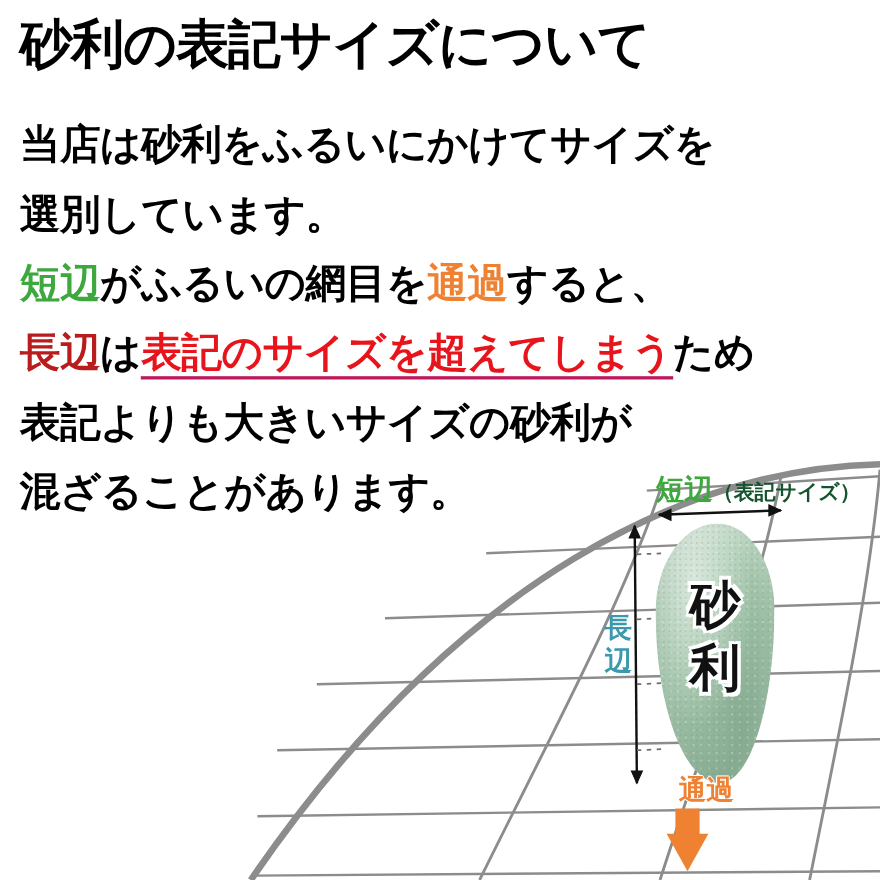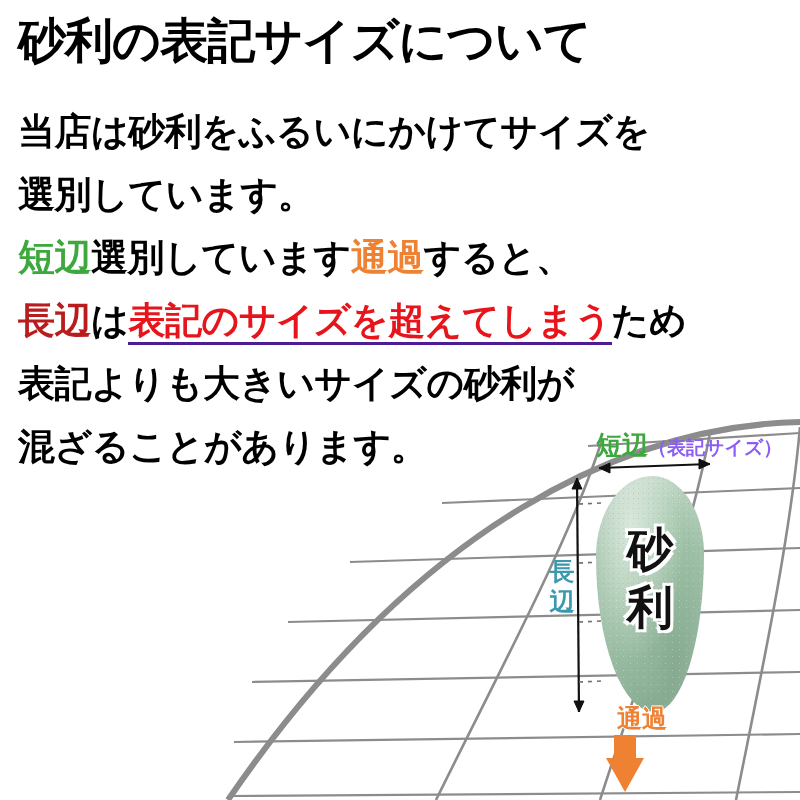--- a/index.html
+++ b/index.html
@@ -45,21 +45,21 @@
     letter-spacing: -0.5px;
     white-space: nowrap;
     z-index: 5;
   }
   .body-copy .ln { display: block; height: 63px; }
   .kw-green { color: #3da83d; font-family: Liberation Serif, serif; }
   .kw-orange { color: #ef8133; }
   .kw-teal  { color: #b91c1c; }
   .kw-red   {
     color: #e8141b;
-    border-bottom: 3px solid #4c1d95;
+    border-bottom: 3px solid #be185d;
     padding-bottom: 1px;
   }
 
   
   .diagram {
     position: absolute;
     left: 150px;
     top: 400px;
     width: 650px;
     height: 400px;
@@ -118,21 +118,21 @@
     position: absolute;
     left: 596px;
     top: 432px;
     font-size: 26px;
     font-weight: bold;
     white-space: nowrap;
     z-index: 6;
     line-height: 1;
   }
   .lbl-tanpen .note {
-    color: #8b5cf6;
+    color: #14532d;
     font-size: 19px;
     font-weight: bold;
   }
   .lbl-chohen {
     position: absolute;
     left: 547px;
     top: 556px;
     width: 30px;
     font-size: 25px;
     font-weight: bold;
@@ -158,21 +158,21 @@
 </head>
 <body>
 
 <div id="page">
 
   <div class="title">砂利の表記サイズについて</div>
 
   <div class="body-copy">
     <span class="ln">当店は砂利をふるいにかけてサイズを</span>
     <span class="ln">選別しています。</span>
-    <span class="ln"><span class="kw-green">短辺</span><span>選別しています</span><span class="kw-orange">通過</span><span>すると、</span></span>
+    <span class="ln"><span class="kw-green">短辺</span><span>がふるいの網目を</span><span class="kw-orange">通過</span><span>すると、</span></span>
     <span class="ln"><span class="kw-teal">長辺</span><span>は</span><span class="kw-red">表記のサイズを超えてしまう</span><span>ため</span></span>
     <span class="ln">表記よりも大きいサイズの砂利が</span>
     <span class="ln">混ざることがあります。</span>
   </div>
 
   <div class="diagram">
     <svg width="650" height="400" viewBox="0 0 650 400">
       <g fill="none" stroke="#8c8c8c" stroke-width="2.2">
         <path d="M 438 46 L 650 33"></path>
         <path d="M 292 103 L 650 88"></path>

